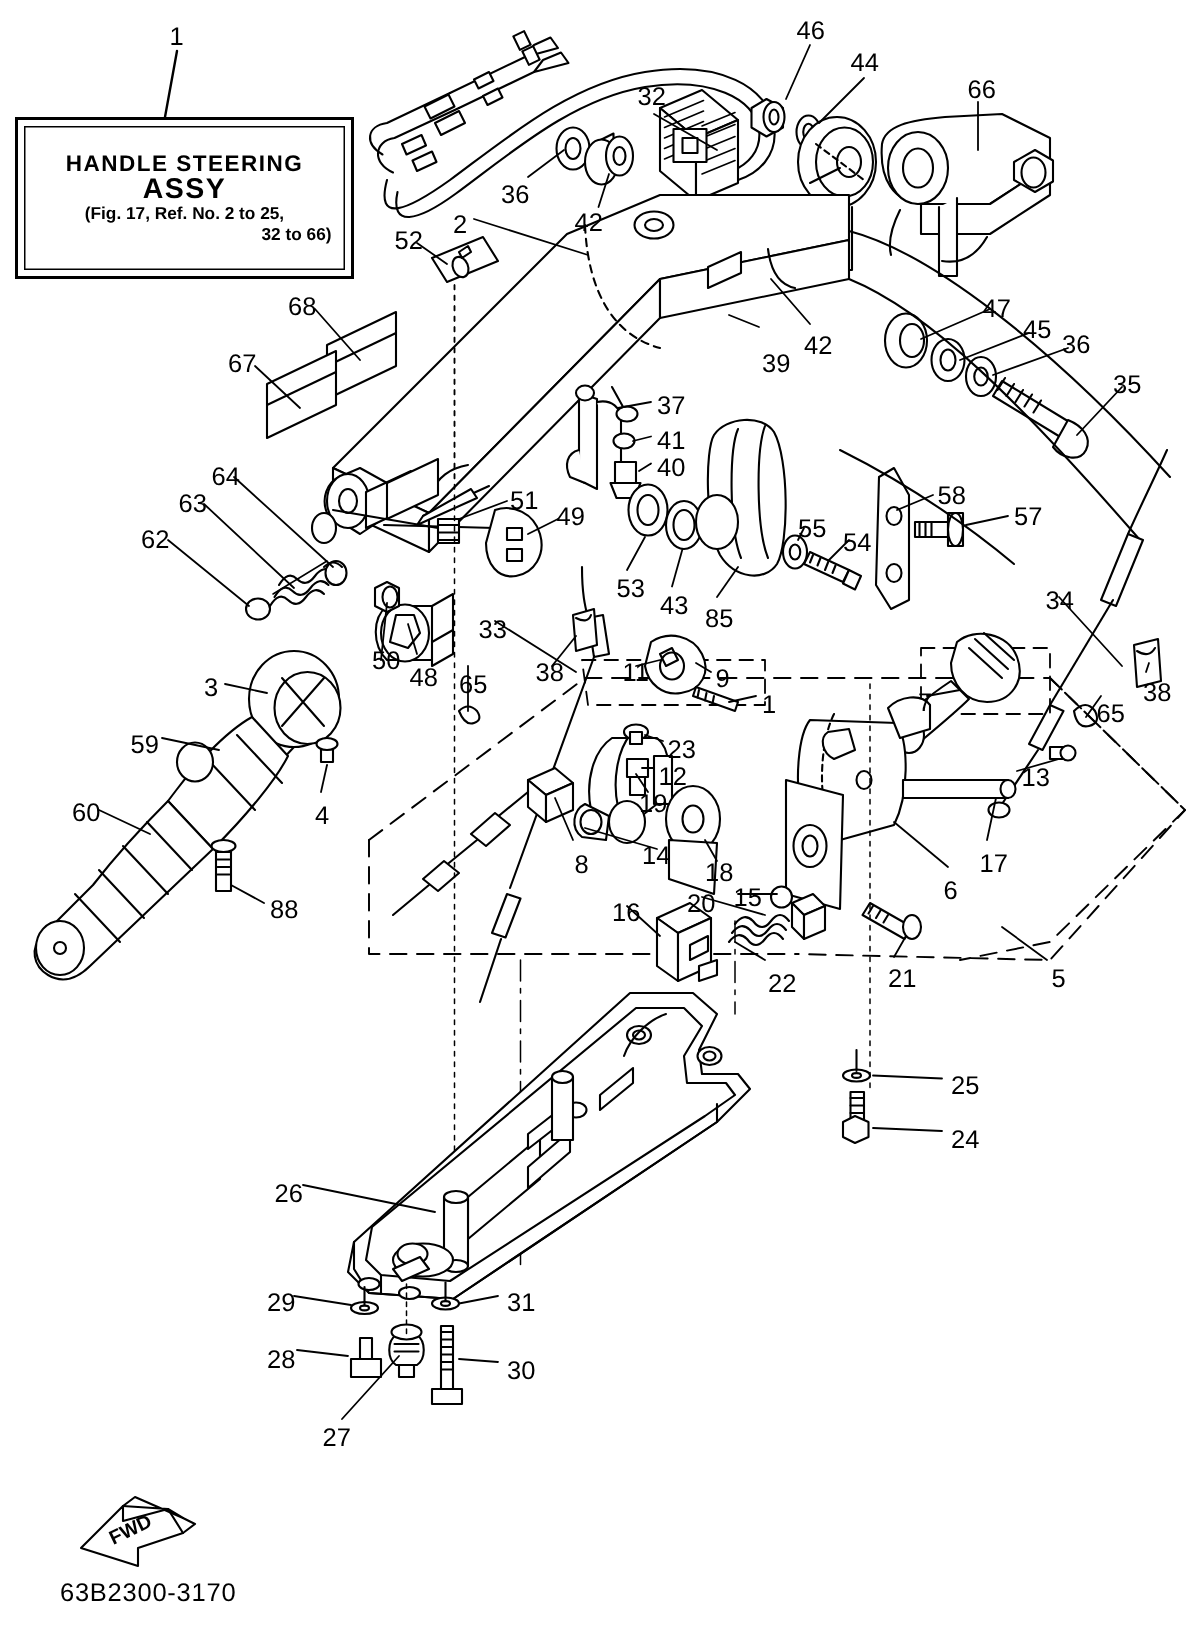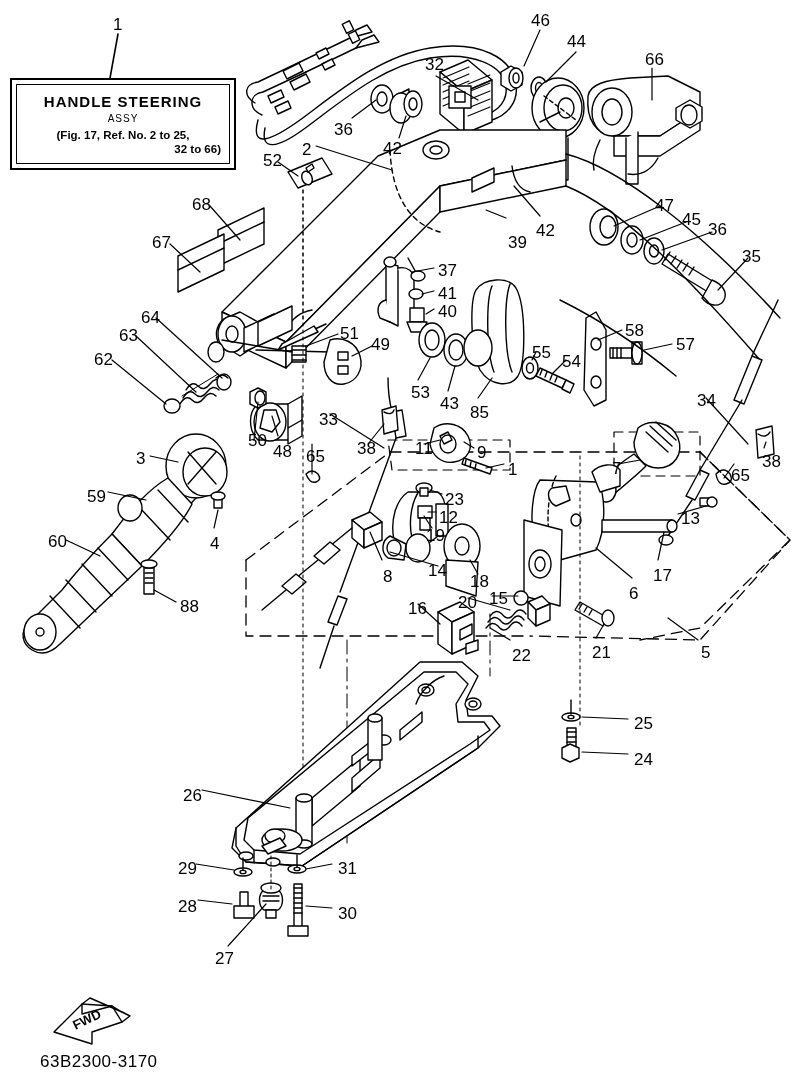--- a/index.html
+++ b/index.html
@@ -1,27 +1,27 @@
 <!DOCTYPE html>
 <html><head>
 <meta charset="utf-8">
 <style>
   html,body{margin:0;padding:0;background:#ffffff;}
   body{width:794px;height:1088px;position:relative;overflow:hidden;
        font-family:"Liberation Sans",sans-serif;color:#000;}
   #sheet{position:absolute;left:0;top:0;width:794px;height:1088px;}
   svg.layer{position:absolute;left:0;top:0;width:794px;height:1088px;}
   
-  .titlebox{position:absolute;left:10px;top:78px;width:226px;height:92px;
+  .titlebox{position:absolute;left:10px;top:78px;width:226px;height:108px;
             border:2px solid #000;background:#fff;box-sizing:border-box;}
   .titlebox .inner{position:absolute;left:4px;top:4px;right:4px;bottom:4px;
             border:1px solid #000;box-sizing:border-box;
             display:flex;flex-direction:column;align-items:center;justify-content:center;}
   .tl1{font-size:15px;font-weight:bold;letter-spacing:1px;line-height:17px;text-align:center;}
-  .tl2{font-size:10px;font-weight:normal;letter-spacing:1px;line-height:18px;text-align:center;}
+  .tl2{font-size:19px;font-weight:bold;letter-spacing:1px;line-height:18px;text-align:center;}
   .tl3{font-size:11.5px;font-weight:bold;line-height:14px;text-align:center;width:100%;padding:0 6px;box-sizing:border-box;}
   .tl4{font-size:11.5px;font-weight:bold;line-height:14px;text-align:right;width:100%;padding:0 8px 0 0;box-sizing:border-box;}
   
   .num{position:absolute;font-size:17px;font-weight:normal;color:#000;
        font-family:"Liberation Sans",sans-serif;white-space:nowrap;line-height:17px;}
   
   .dwgno{position:absolute;left:8px;top:1052px;font-size:17px;letter-spacing:0.5px;margin-left:32px;}
   .fwdtxt{position:absolute;font-size:13px;font-weight:bold;}
 </style>
 </head>

